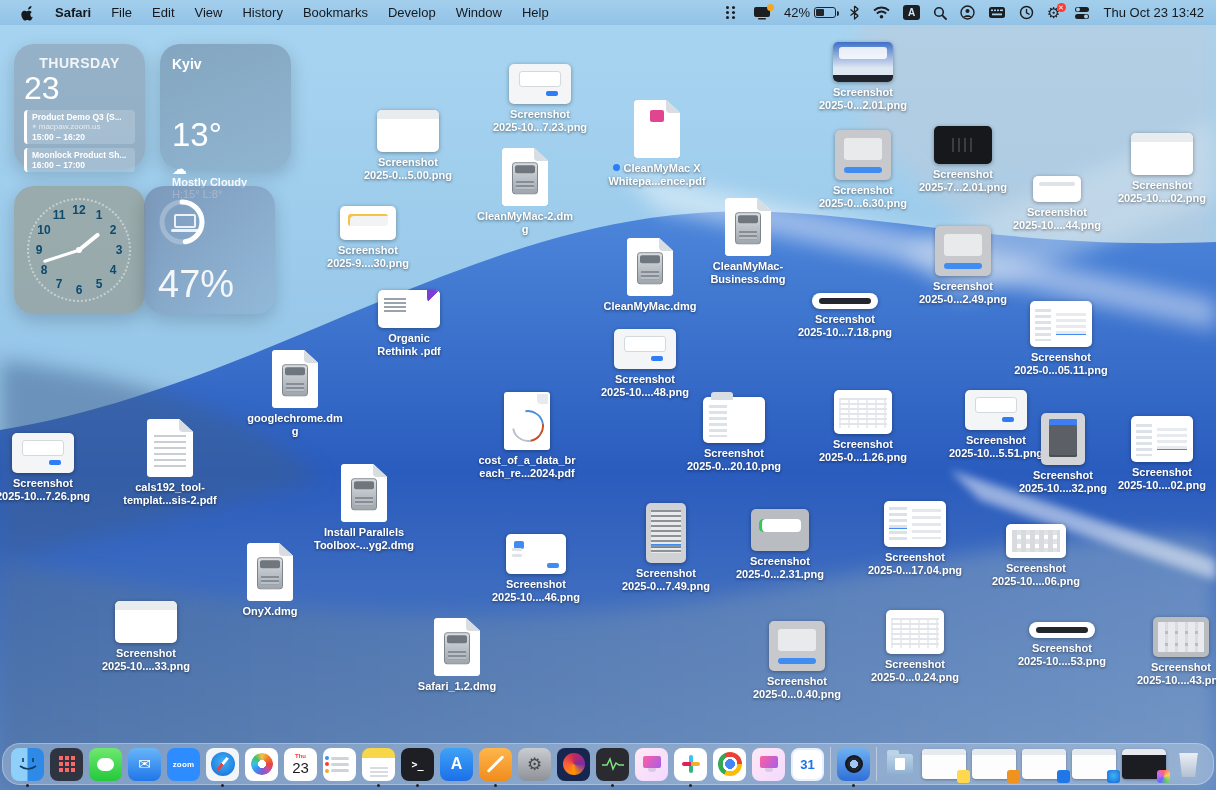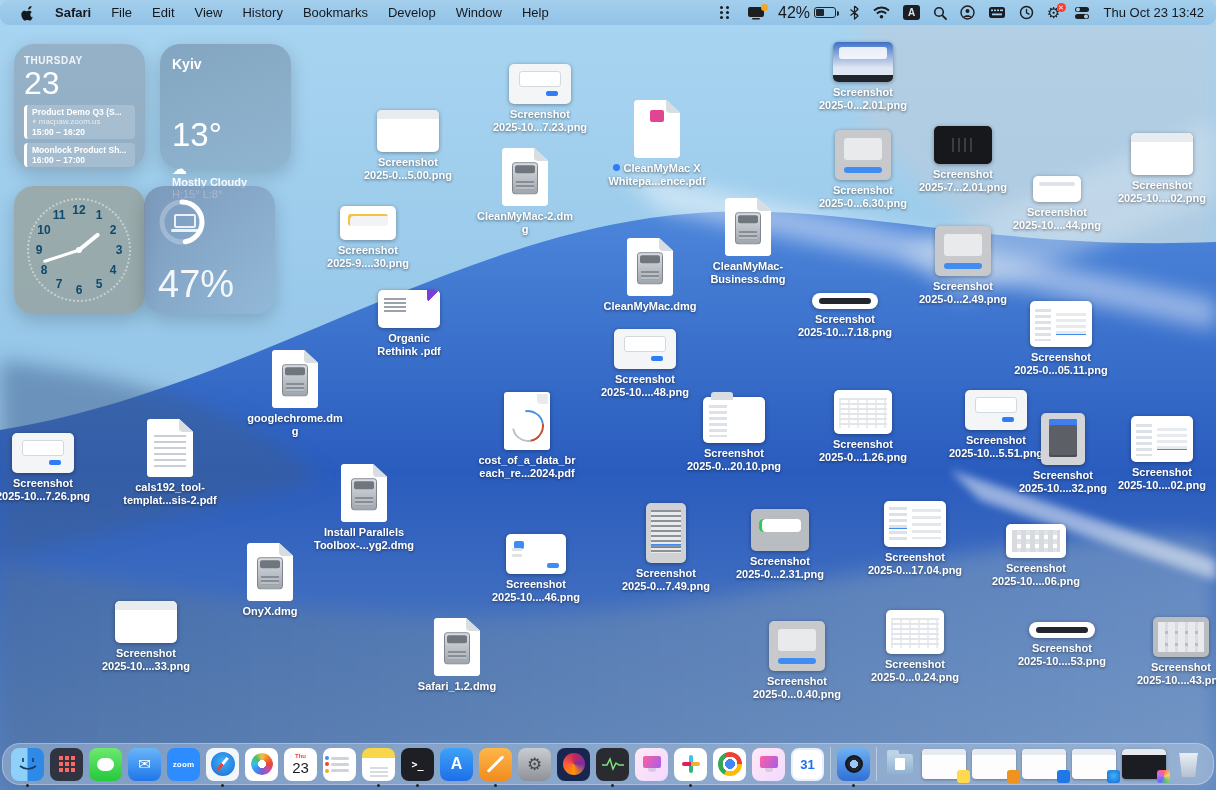--- a/index.html
+++ b/index.html
@@ -5,43 +5,43 @@
   * { margin:0; padding:0; box-sizing:border-box; }
   html,body { width:1216px; height:790px; overflow:hidden; font-family:"Liberation Sans","DejaVu Sans",sans-serif; }
   .stage { position:relative; width:1216px; height:790px; overflow:hidden; background:#8fc0e4; }
 
   
   .wall { position:absolute; inset:0; z-index:0; }
 
   
   .menubar { position:absolute; top:0; left:0; right:0; height:25px; z-index:20;
     background:linear-gradient(#a3cfec,#92c2e6); display:flex; align-items:center;
-    padding:0 12px; color:#15191e; font-size:13px;border-radius:9px; }
+    padding:0 12px; color:#15191e; font-size:13px; }
   .mb-left { display:flex; align-items:center; gap:2px; }
   .mb-item { padding:0 9px; height:25px; display:flex; align-items:center; white-space:nowrap; }
   .mb-app { font-weight:700; }
   .mb-right { margin-left:auto; display:flex; align-items:center; gap:7px; }
   .st-ico { display:flex; align-items:center; justify-content:center; height:25px; padding:0 3px; position:relative; }
   .st-ico svg { display:block; }
   .badge-orange { position:absolute; top:4px; right:0; width:7px; height:7px; border-radius:50%; background:#f5a623; }
   .badge-red { position:absolute; top:3px; right:-2px; width:9px; height:9px; border-radius:50%; background:#ff3b30; color:#fff; font-size:7px; line-height:9px; text-align:center; }
   .inputA { width:17px; height:15px; background:#1c1e22; border-radius:3px; color:#cfe5f5; font-size:10px; font-weight:700; display:flex; align-items:center; justify-content:center; }
-  .batt-wrap { display:flex; align-items:center; gap:4px; font-size:16px; }
+  .batt-wrap { display:flex; align-items:center; gap:4px; font-size:13px; }
   .batt { width:22px; height:11px; border:1px solid #22262b; border-radius:3px; position:relative; }
   .batt i { position:absolute; left:1px; top:1px; bottom:1px; width:40%; background:#22262b; border-radius:1px; }
   .batt u { position:absolute; right:-4px; top:3px; width:2px; height:5px; background:#22262b; border-radius:0 2px 2px 0; }
   .mb-clock { white-space:nowrap; padding-left:4px; }
   .dotgrid { width:14px; height:14px; position:relative; }
   .dotgrid i { position:absolute; width:3px; height:3px; border-radius:50%; background:#1c1e22;
     box-shadow:6px 0 #1c1e22, 0 5px #1c1e22, 6px 5px #1c1e22, 0 10px #1c1e22, 6px 10px #1c1e22; }
 
   
   .widget { position:absolute; border-radius:20px; color:#fff; z-index:5; box-shadow:0 6px 18px rgba(0,0,0,.18); }
   .w-cal { left:14px; top:44px; width:131px; height:125px; background:rgba(135,150,165,.55); padding:11px 10px 8px; }
-  .w-cal .wd { font-size:10px; font-weight:700; letter-spacing:.5px; color:#f2f5f8; }
+  .w-cal .wd { font-size:14px; font-weight:700; letter-spacing:.5px; color:#f2f5f8;text-align:center; }
   .w-cal .dd { font-size:32px; font-weight:300; line-height:34px; margin-bottom:5px; }
   .ev { background:rgba(255,255,255,.18); border-left:3px solid #fff; border-radius:4px; padding:2px 5px; margin-bottom:4px; }
   .ev .t { font-size:8.5px; font-weight:700; white-space:nowrap; overflow:hidden; }
   .ev .loc { font-size:8px; color:rgba(255,255,255,.72); white-space:nowrap; overflow:hidden; }
   .ev .tm { font-size:8.5px; font-weight:700; }
   .w-wx { left:160px; top:44px; width:131px; height:125px; background:linear-gradient(160deg,rgba(120,150,175,.75),rgba(130,160,185,.55)); padding:12px 12px 10px; }
   .w-wx .city { font-size:14px; font-weight:700; }
   .w-wx .temp { font-size:33px; font-weight:300; line-height:36px;margin-top:45px; }
   .w-wx .cloud { font-size:15px; margin-top:9px; line-height:14px; }
   .w-wx .cond { font-size:11px; font-weight:600; }

